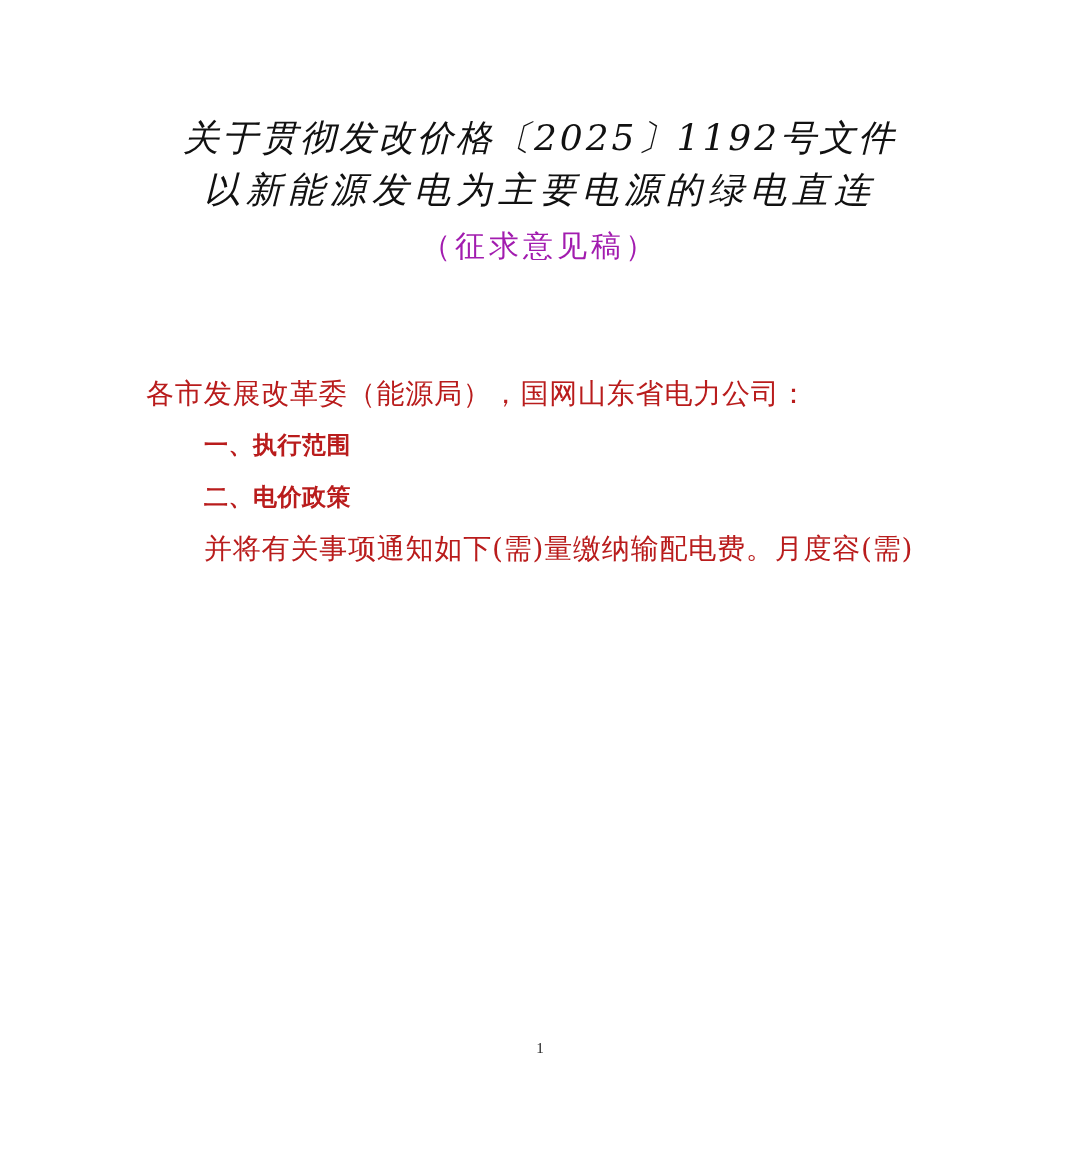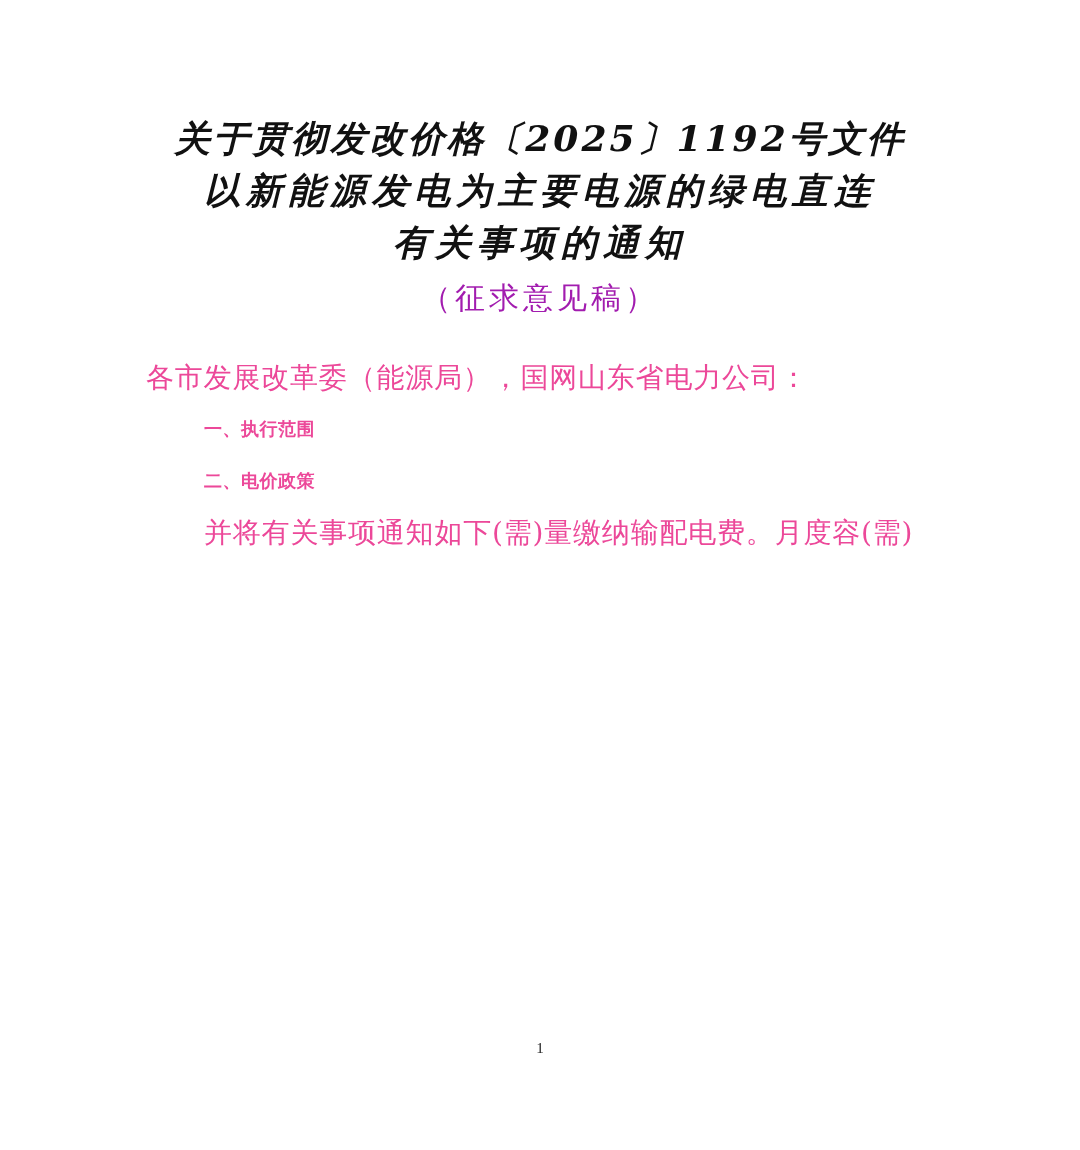--- a/index.html
+++ b/index.html
@@ -26,58 +26,58 @@
       position: absolute;
       left: 0;
       top: 112px;
       width: 1080px;
       text-align: center;
     }
     .title-line {
       font-family: "DejaVu Serif", "Liberation Serif", serif;
       font-size: 36px;
       font-style: italic;
-      font-weight: bold;
+      font-weight: normal;
       letter-spacing: 6px;
       line-height: 52px;
       height: 52px;
       color: #111111;
     }
     .title-line.l1 { letter-spacing: 3px; }
     .subtitle {
       font-family: "DejaVu Serif", "Liberation Serif", serif;
       font-size: 30px;
       letter-spacing: 4px;
       line-height: 52px;
       height: 52px;
       margin-top: 4px;
       color: #a21caf;
     }
     .body-text {
       position: absolute;
       left: 146px;
-      top: 352px;
+      top: 368px;
       width: 800px;
       font-family: "DejaVu Serif", "Liberation Serif", serif;
       font-size: 28px;
       line-height: 51px;
-      color: #ec4899;
+      color: #b91c1c;
       text-align: justify;
     }
     .para {
       margin: 0;
       letter-spacing: 0.8px;
     }
     .para.indent { text-indent: 58px; }
     .heading {
       margin: 0;
       text-indent: 58px;
       font-family: "DejaVu Sans", "Liberation Sans", sans-serif;
       font-weight: bold;
-      font-size: 18px;
+      font-size: 24px;
       line-height: 52px;
       letter-spacing: 0.5px;
       padding: 0;
     }
     .page-number {
       position: absolute;
       left: 0;
       top: 1040px;
       width: 1080px;
       text-align: center;
@@ -87,21 +87,20 @@
     }
   </style>
 </head>
 <body>
 
 <div class="page">
 
   <div class="title-block">
     <div class="title-line l1">关于贯彻发改价格〔2025〕1192号文件</div>
     <div class="title-line">以新能源发电为主要电源的绿电直连</div>
-    <div class="title-line">有关事项的通知</div>
     <div class="subtitle">（征求意见稿）</div>
   </div>
 
   <div class="body-text">
     <p class="para">各市发展改革委（能源局），国网山东省电力公司：</p>
 
     <h2 class="heading">一、执行范围</h2>
 
     <h2 class="heading">二、电价政策</h2>
     <p class="para indent">并将有关事项通知如下(需)量缴纳输配电费。月度容(需)</p>

